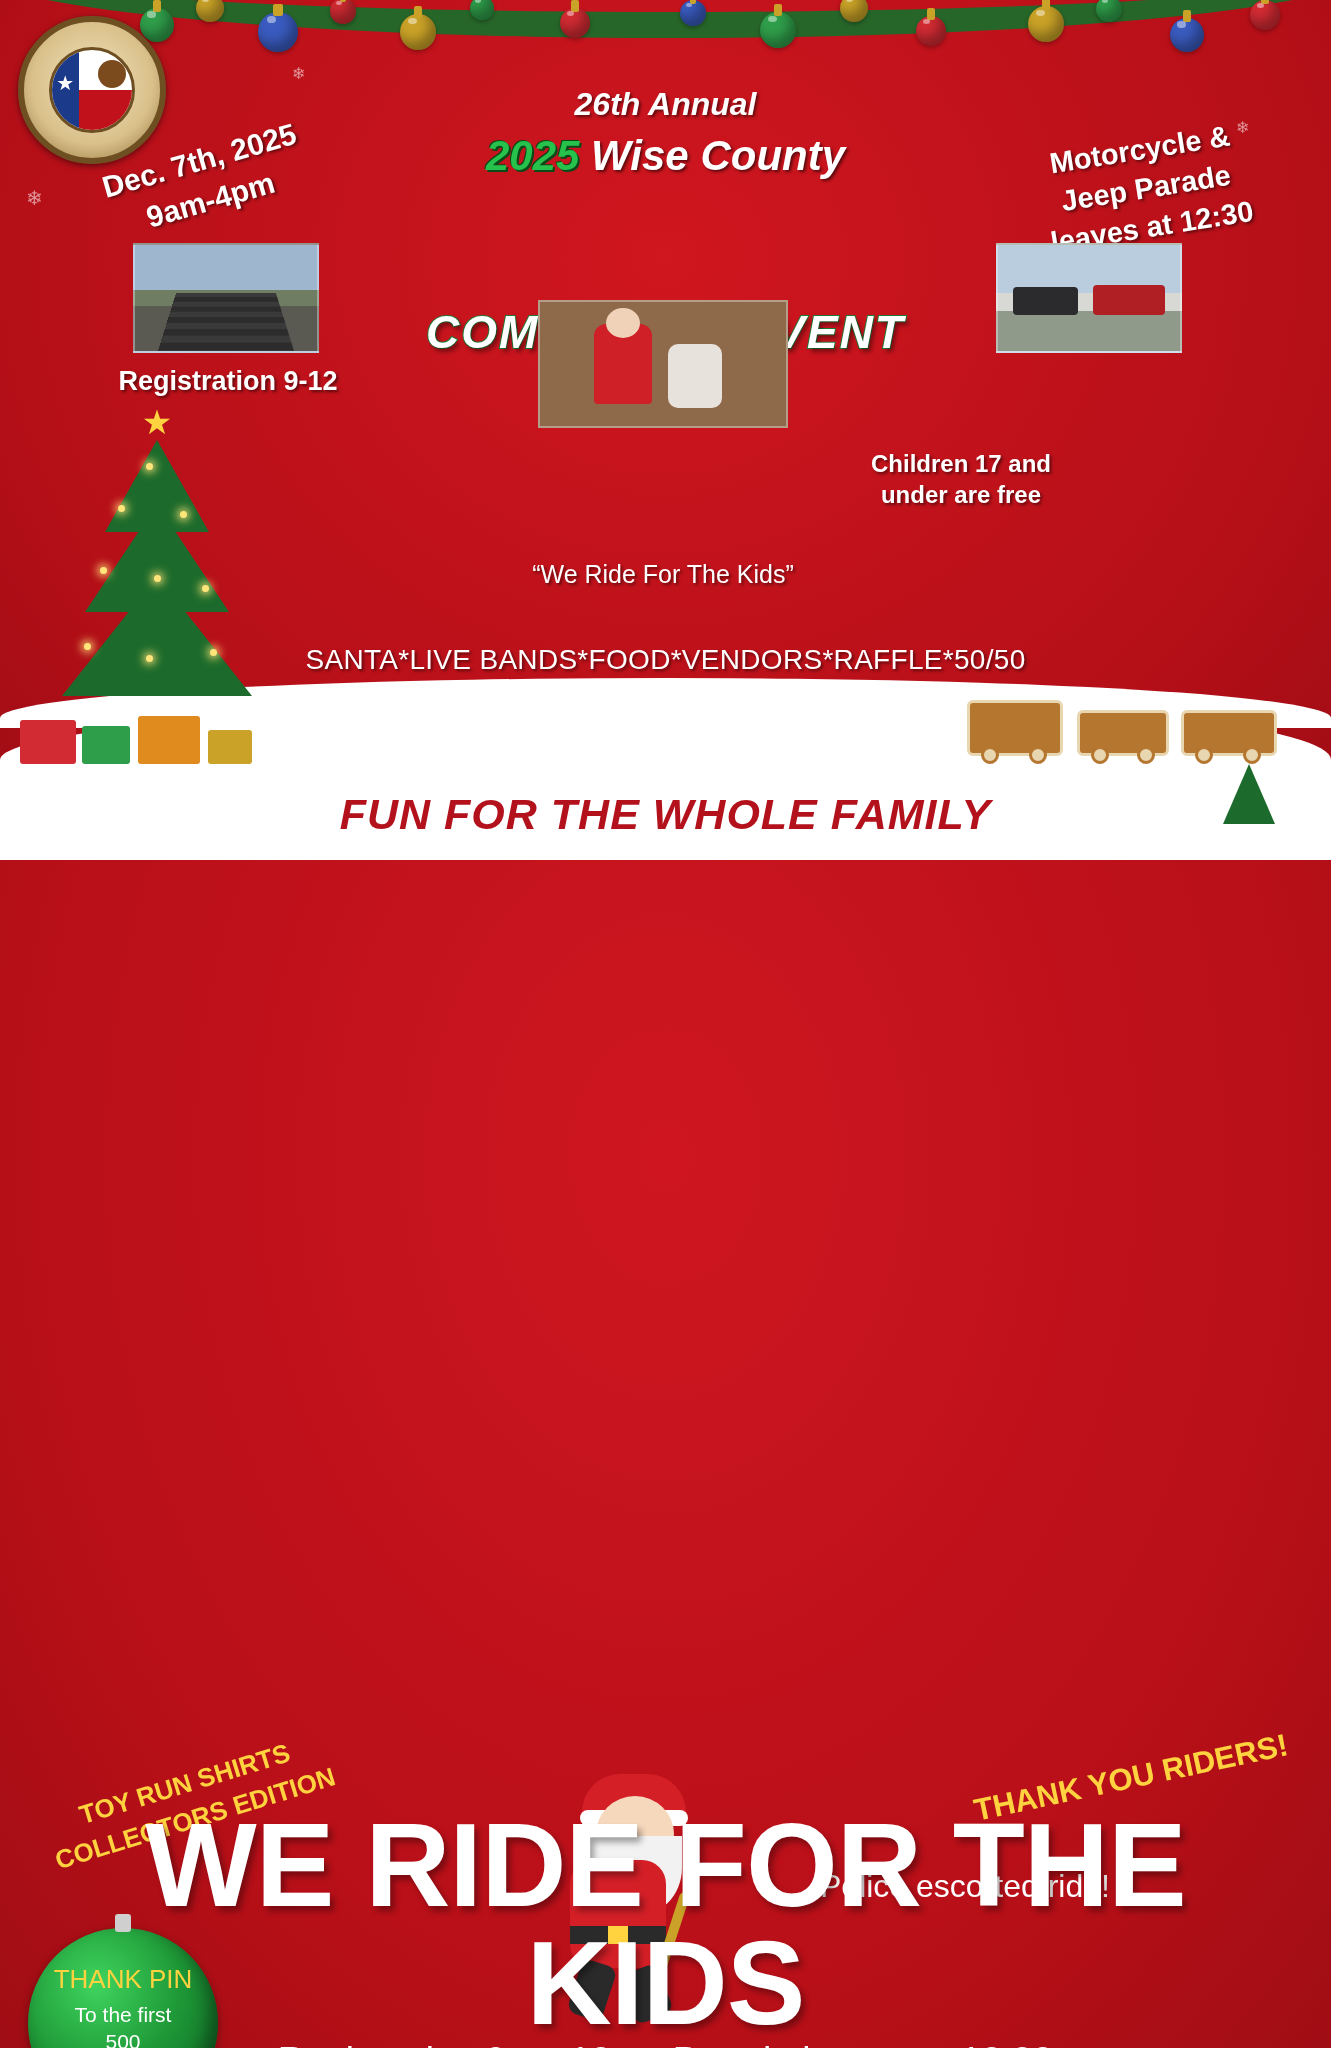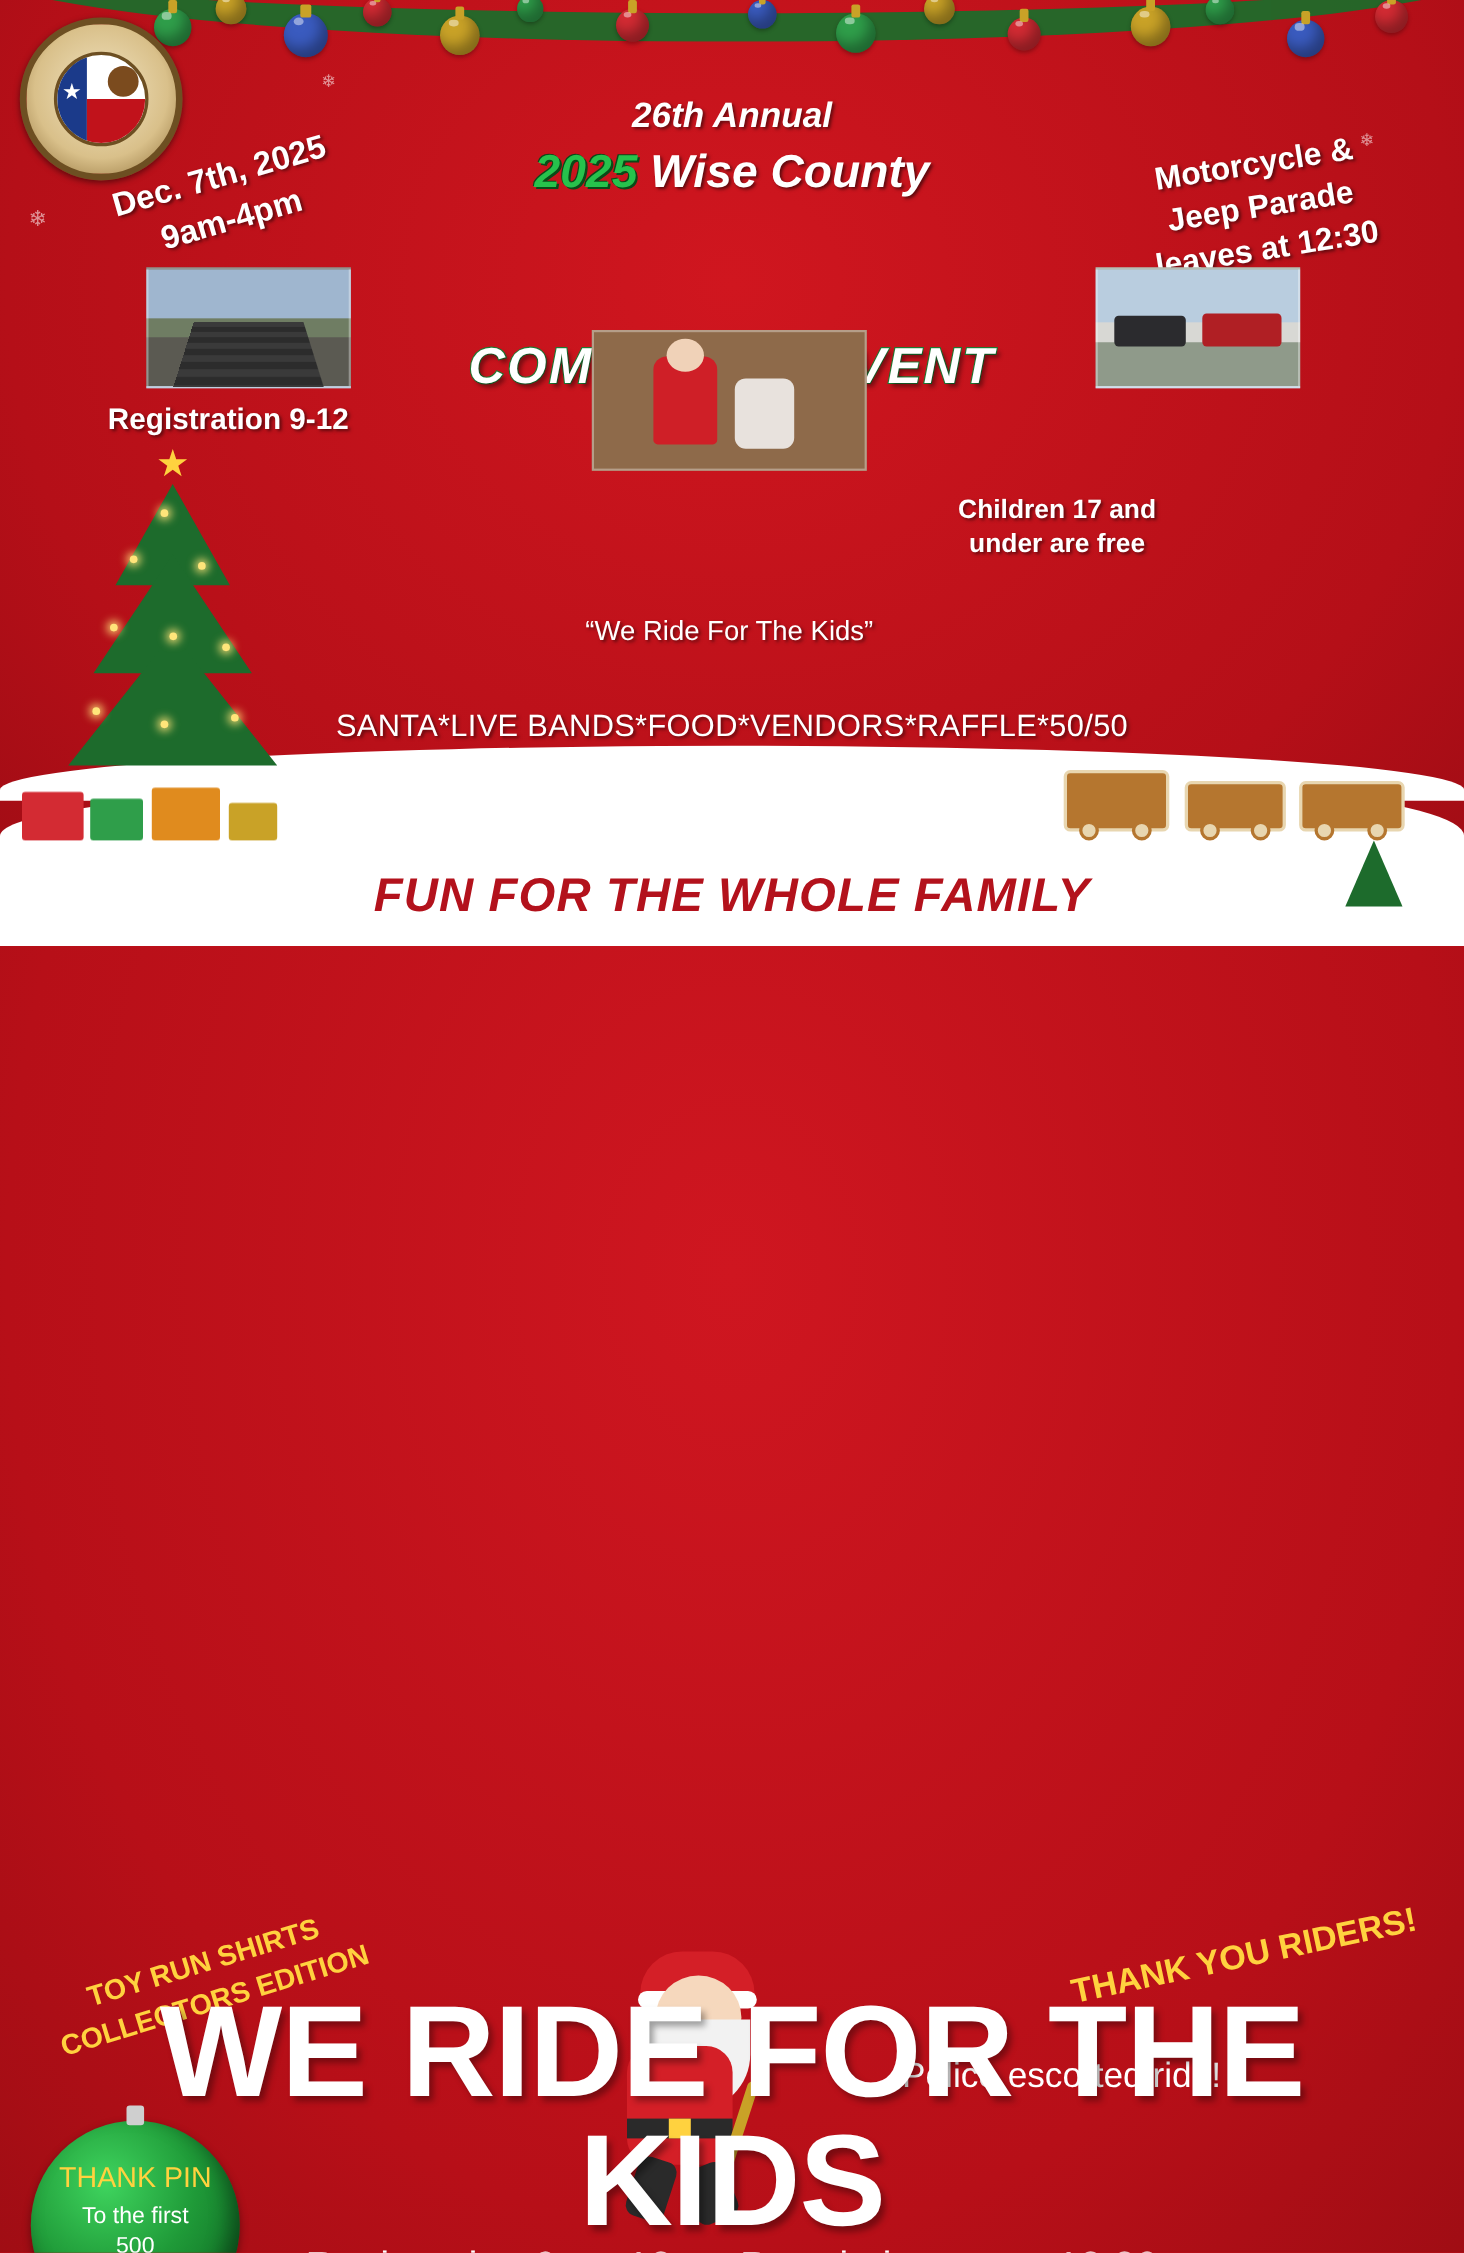--- a/index.html
+++ b/index.html
@@ -135,21 +135,21 @@
   .ph-santa .s2{ position:absolute; left:52%; top:34%; width:54px; height:64px; background:#e8e2dd; border-radius:10px;}
   .ph-trucks {
     top:243px; left:996px; width:186px; height:110px;
     background: linear-gradient(#b9cddf 0 45%, #d8d8d4 45% 62%, #8f9a8a 62% 100%);
   }
   .ph-trucks .t1{position:absolute;left:8%;top:40%;width:36%;height:26%;background:#2b2b2e;border-radius:4px;}
   .ph-trucks .t2{position:absolute;left:52%;top:38%;width:40%;height:28%;background:#b01f24;border-radius:4px;}
 
   
   .reg912 {
-    position:absolute; top:366px; left:98px; width:260px; 
+    position:absolute; top:366px; left:98px; width:260px; text-align:center;
     color:#fff; font-weight:bold; font-size:27px; text-shadow:2px 2px 3px rgba(0,0,0,.5);
   }
   .newloc {
     position:absolute; top:408px; left:92px; width:280px; text-align:center;
     color:#fff; font-weight:bold; font-size:23px; line-height:1.35;
     text-shadow:2px 2px 3px rgba(0,0,0,.5);
   }
   .weride-q {
     position:absolute; top:560px; left:508px; width:310px; text-align:center;
     color:#fff; font-size:25px; text-shadow:2px 2px 3px rgba(0,0,0,.5);

